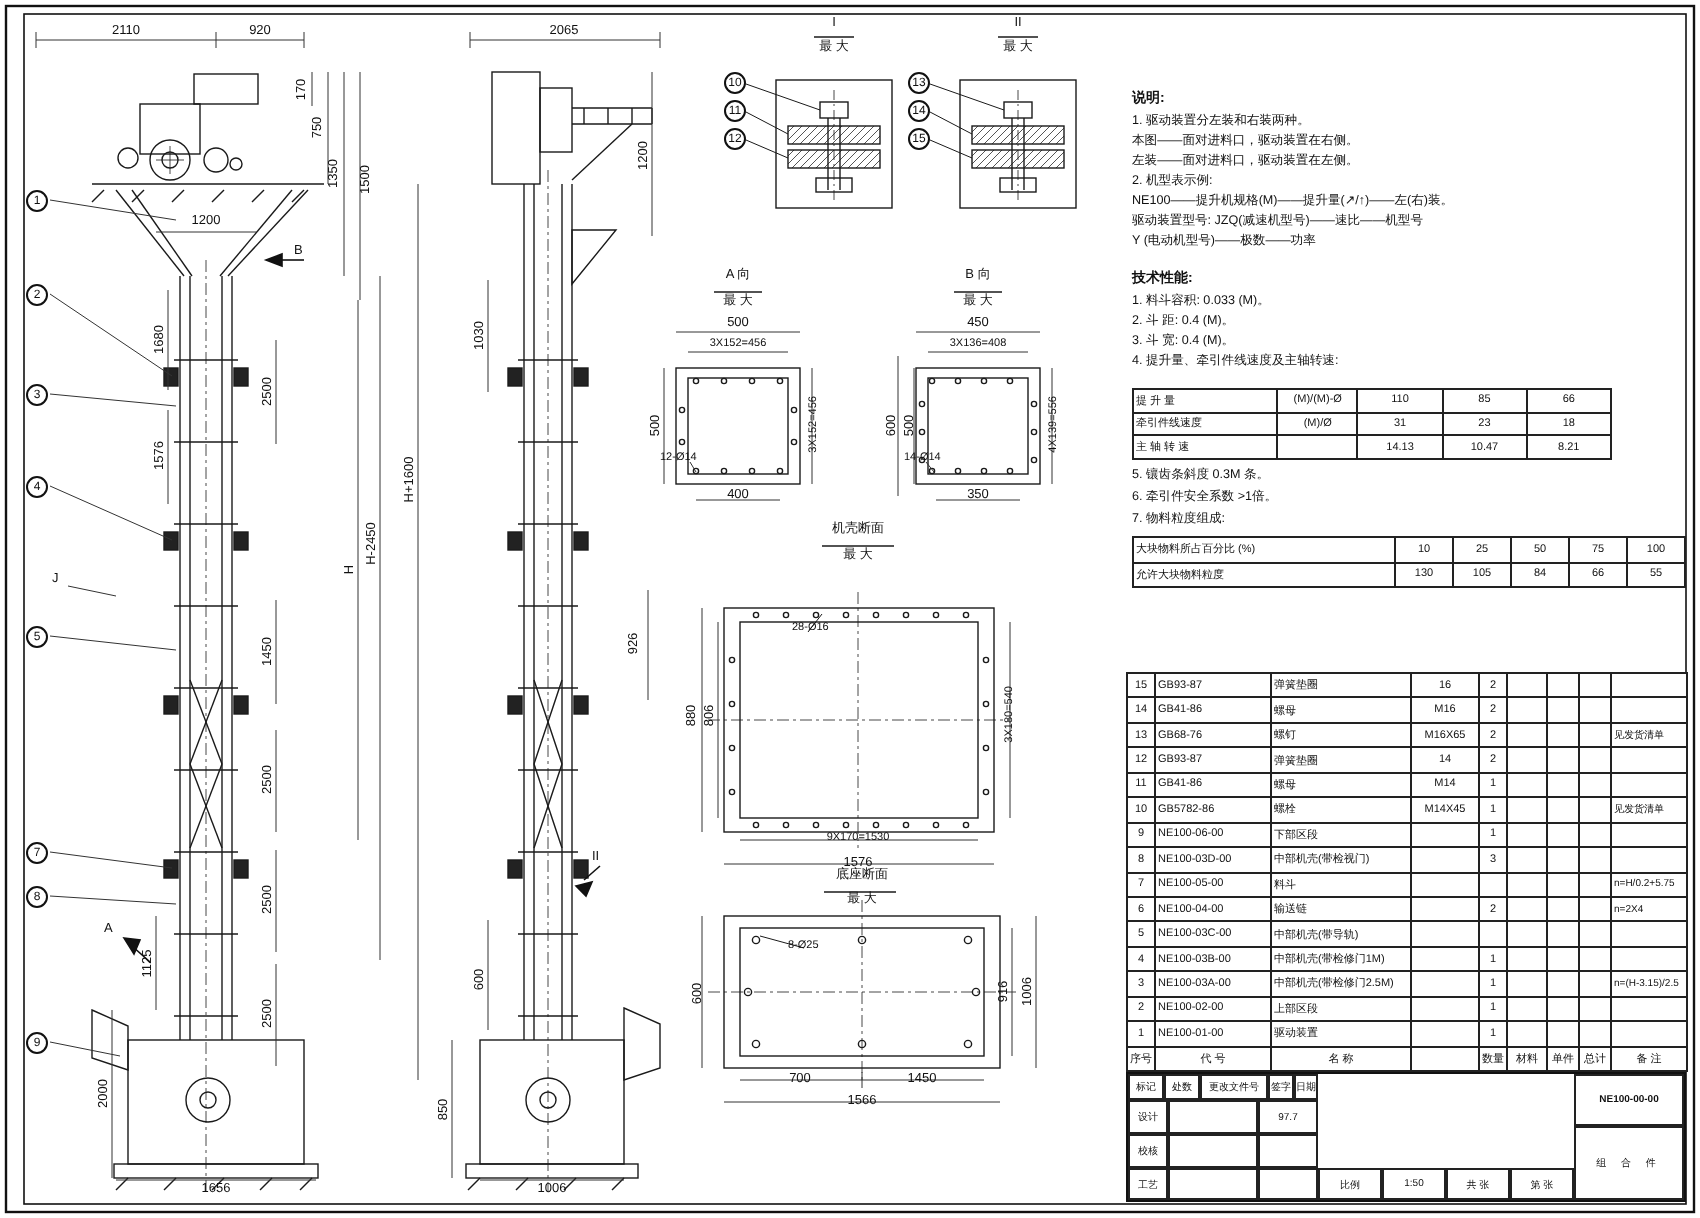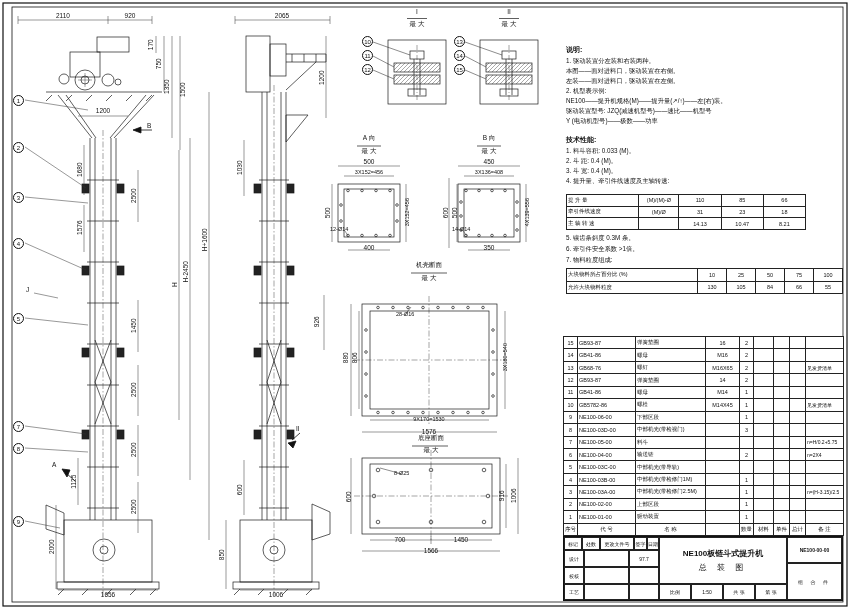--- a/index.html
+++ b/index.html
@@ -733,24 +733,20 @@
   <div class="cell" style="left:0;top:13px;width:20px;height:17px">设计</div>
   <div class="cell" style="left:20px;top:13px;width:45px;height:17px"></div>
   <div class="cell" style="left:65px;top:13px;width:30px;height:17px">97.7</div>
   <div class="cell" style="left:0;top:30px;width:20px;height:17px">校核</div>
   <div class="cell" style="left:20px;top:30px;width:45px;height:17px"></div>
   <div class="cell" style="left:65px;top:30px;width:30px;height:17px"></div>
   <div class="cell" style="left:0;top:47px;width:20px;height:16px">工艺</div>
   <div class="cell" style="left:20px;top:47px;width:45px;height:16px"></div>
   <div class="cell" style="left:65px;top:47px;width:30px;height:16px"></div>
 
-  <div class="cell" style="left:95px;top:0;width:128px;height:47px;flex-direction:column">
-    <div class="prodline1">NE100板链斗式提升机</div>
-    <div class="prodline2">总 装 图</div>
-  </div>
   <div class="cell" style="left:95px;top:47px;width:32px;height:16px">比例</div>
   <div class="cell" style="left:127px;top:47px;width:32px;height:16px">1:50</div>
   <div class="cell" style="left:159px;top:47px;width:32px;height:16px">共 张</div>
   <div class="cell" style="left:191px;top:47px;width:32px;height:16px">第 张</div>
 
   <div class="cell numcell" style="left:223px;top:0;width:55px;height:26px">NE100-00-00</div>
   <div class="cell kindcell" style="left:223px;top:26px;width:55px;height:37px">组 合 件</div>
 </div>
 
 </div>

